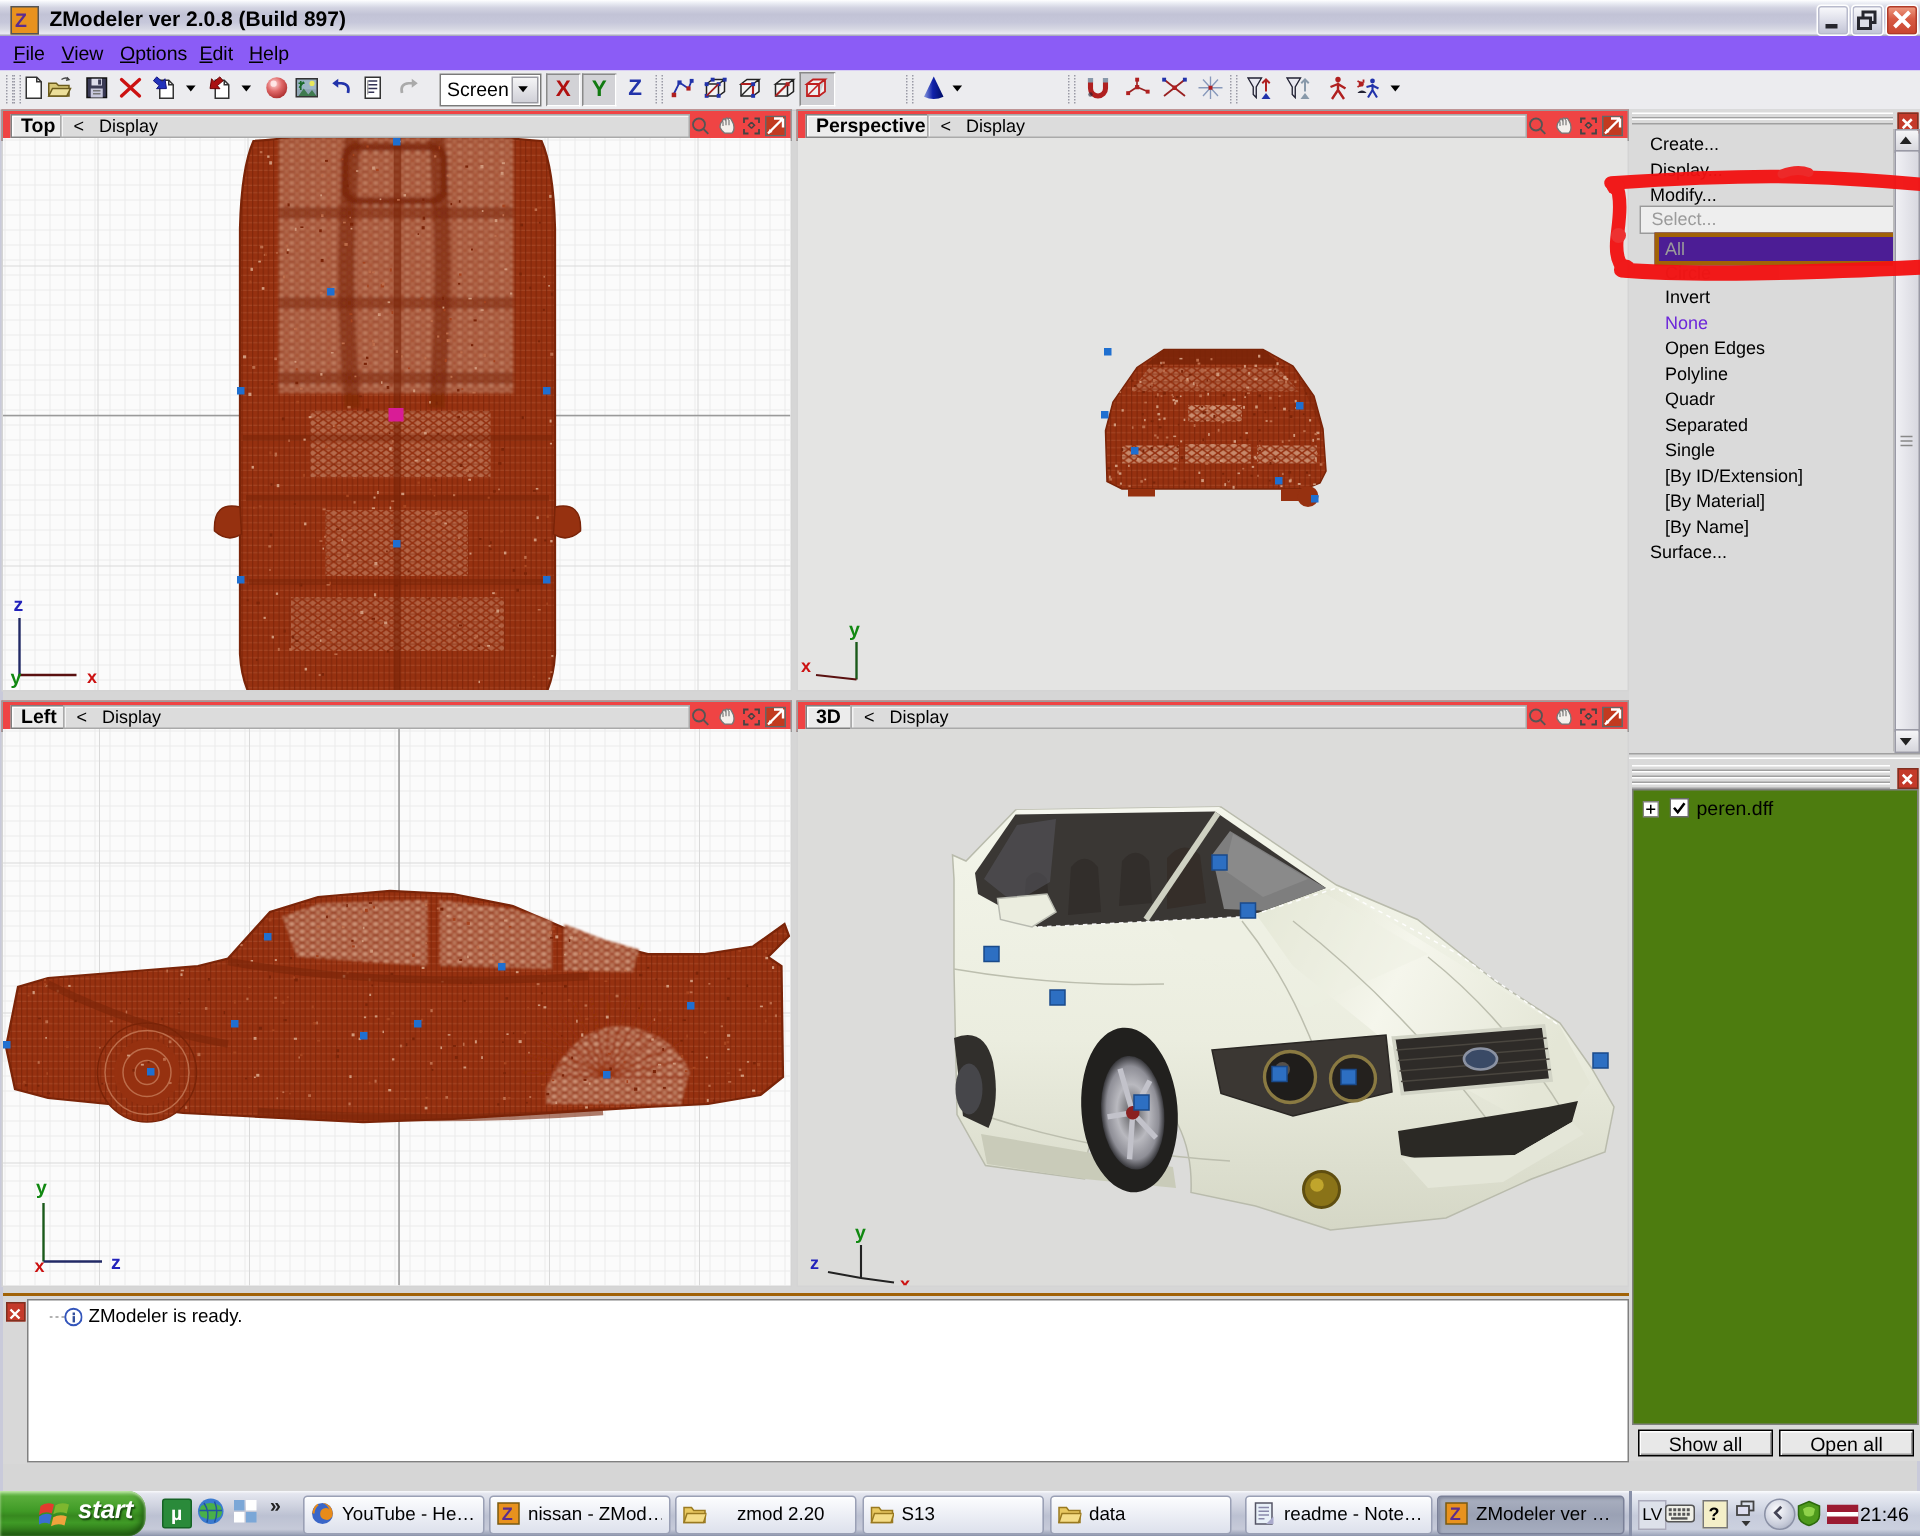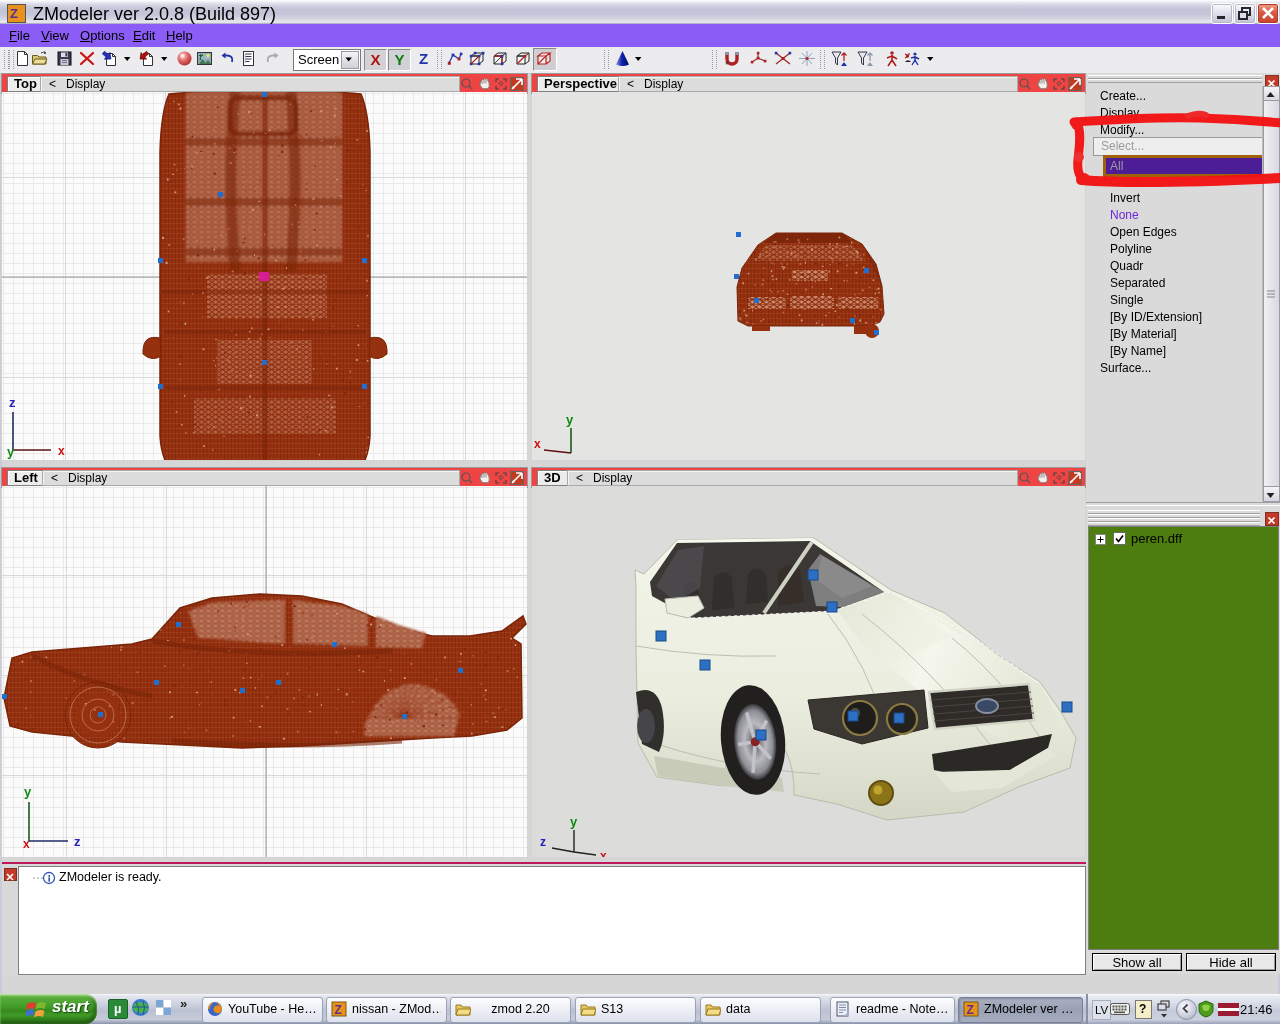--- a/index.html
+++ b/index.html
@@ -1,19 +1,19 @@
 <!DOCTYPE html>
 <html><head><meta charset="utf-8">
 <style>
 html,body{margin:0;padding:0}
 #app{position:relative;width:1280px;height:1024px;background:#d6d6d6;font-family:"Liberation Sans",sans-serif;overflow:hidden}
 .abs{position:absolute}
 
 #titlebar{left:0;top:0;width:1280px;height:24px;background:linear-gradient(180deg,#ffffff 0%,#eceef5 8%,#d2d3e1 22%,#c2c3d6 40%,#c6c7da 62%,#d6d7e3 80%,#e9eaf1 93%,#9b9cb3 100%);}
-#titletext{left:33px;top:4px;font-size:18px;font-weight:normal;color:#000;letter-spacing:0px}
+#titletext{left:33px;top:4px;font-size:14px;font-weight:bold;color:#000;letter-spacing:0px}
 .tbtn{top:3px;width:20px;height:19px;border-radius:3px;border:1px solid #fff;background:linear-gradient(180deg,#fbfbfd,#d8d9e6 60%,#c0c2d4);box-shadow:inset 0 0 0 1px #b8bacc}
 #tb-close{background:linear-gradient(180deg,#f0a086,#d75b44 45%,#c84430);box-shadow:inset 0 0 0 1px #b03a28}
 
 #menubar{left:0;top:24px;width:1280px;height:23px;background:#8b5cf6;border-bottom:1px solid #fff}
 .mi{position:absolute;top:4px;font-size:13px;color:#000}
 .mi u{text-decoration:underline}
 
 #toolbar{left:0;top:47px;width:1280px;height:26px;background:#ececef;border-bottom:1px solid #c9c9cc}
 .grip{position:absolute;top:3px;width:3px;height:19px;border-left:1px dotted #9a9aa6;border-right:1px dotted #9a9aa6}
 .ticon{position:absolute;top:3px;width:17px;height:17px}
@@ -23,21 +23,21 @@
 .vpbtn{position:absolute;top:2px;height:14px;padding:0 6px;background:#ececec;border:1px solid #808080;box-shadow:inset 1px 1px 0 #fff;font-size:13px;font-weight:bold;line-height:14px;color:#000}
 .vplbl{position:absolute;top:2px;height:14px;background:#dcdcdc;border:1px solid #aaa;box-shadow:inset 1px 1px 0 #f4f4f4;font-size:12px;line-height:15px;color:#000;padding-left:8px}
 .vpico{position:absolute;top:3px}
 .vpc{position:absolute;left:1px;right:1px;bottom:1px;overflow:hidden}
 .gridbg{background-color:#fbfbfb;background-image:linear-gradient(#d9d9d9 1px,transparent 1px),linear-gradient(90deg,#d9d9d9 1px,transparent 1px),linear-gradient(#eaeaea 1px,transparent 1px),linear-gradient(90deg,#eaeaea 1px,transparent 1px);background-size:100px 100px,100px 100px,10px 10px,10px 10px}
 
 #rpanel{left:1086px;top:73px;width:194px;height:901px;background:#dadada}
 .rlabel{position:absolute;font-size:12px;color:#000;white-space:nowrap}
 .rgray{color:#9b9b9b}
 
-#logarea{left:2px;top:862px;width:1084px;height:112px;background:#d8d8d8;border-top:2px solid #be185d}
+#logarea{left:2px;top:862px;width:1084px;height:112px;background:#d8d8d8;border-top:2px solid #a16207}
 #logwhite{left:16px;top:2px;right:0;bottom:1px;background:#fff;border:1px solid #808080;font-size:12px}
 #statusbar{left:0;top:974px;width:1280px;height:20px;background:#ececec;border-top:1px solid #fff}
 .sbox{position:absolute;top:2px;height:15px;border:1px solid;border-color:#9a9a9a #fff #fff #9a9a9a;font-size:13px;line-height:15px}
 
 #taskbar{left:0;top:994px;width:1280px;height:30px;background:linear-gradient(180deg,#f9fafc 0%,#e4e6ef 6%,#c9cddb 40%,#bcc1d2 55%,#c6cad9 85%,#98a0b5 97%,#8890a8 100%)}
 .tkbtn{position:absolute;top:3px;height:24px;border-radius:3px;border:1px solid #9aa0b5;background:linear-gradient(180deg,#fbfcfe,#eceef5 55%,#dee2ed);font-size:12.5px;color:#000}
 .tkico{position:absolute;left:4px;top:3px;width:16px;height:16px}
 .tktxt{position:absolute;left:25px;top:4px;white-space:nowrap;overflow:hidden}
 </style></head>
 <body>
@@ -1551,21 +1551,21 @@
           <rect x="0.5" y="0.5" width="10" height="10" fill="#fff" stroke="#848484"></rect>
           <path d="M2.5 5.5 h6 M5.5 2.5 v6" stroke="#000" stroke-width="1"></path>
         </svg>
         <svg class="abs" style="left:24px;top:5px" width="14" height="14">
           <rect x="0.5" y="0.5" width="12" height="12" fill="#fff" stroke="#6a6a6a"></rect>
           <path d="M3 6.5 l2.5 3 4.5-6" stroke="#000" stroke-width="1.7" fill="none"></path>
         </svg>
         <span class="abs" style="left:42px;top:4px;font-size:13px">peren.dff</span>
       </div>
       <button style="position:absolute;left:6px;top:880px;width:90px;height:18px;background:#e8e8e8;border:1px solid #000;box-shadow:inset 1px 1px 0 #fff, inset -1px -1px 0 #9a9a9a;font-size:13px;font-family:'Liberation Sans';padding:0">Show all</button>
-      <button style="position:absolute;left:100px;top:880px;width:90px;height:18px;background:#e8e8e8;border:1px solid #000;box-shadow:inset 1px 1px 0 #fff, inset -1px -1px 0 #9a9a9a;font-size:13px;font-family:'Liberation Sans';padding:0">Hide all</button>
+      <button style="position:absolute;left:100px;top:880px;width:90px;height:18px;background:#e8e8e8;border:1px solid #000;box-shadow:inset 1px 1px 0 #fff, inset -1px -1px 0 #9a9a9a;font-size:13px;font-family:'Liberation Sans';padding:0">Open all</button>
     </div>
 
 <div class="abs" id="logarea">
   <div class="abs" style="left:2px;top:4px;width:11px;height:11px;background:#c43a2a;border:1px solid #803020">
     <svg width="11" height="11">
           <path d="M2 2 L8 8 M8 2 L2 8" stroke="#fff" stroke-width="1.6"></path>
         </svg>
   </div>
   <div class="abs" id="logwhite">
     <svg class="abs" style="left:14px;top:4px" width="22" height="14">

